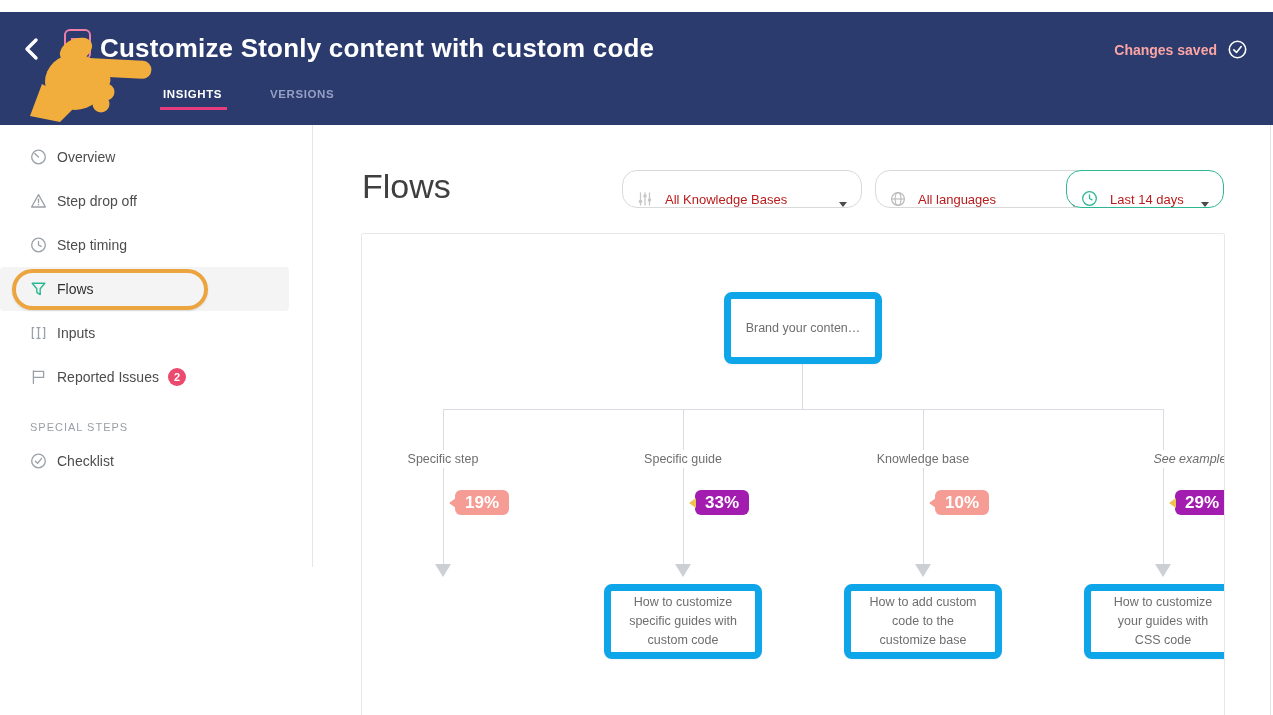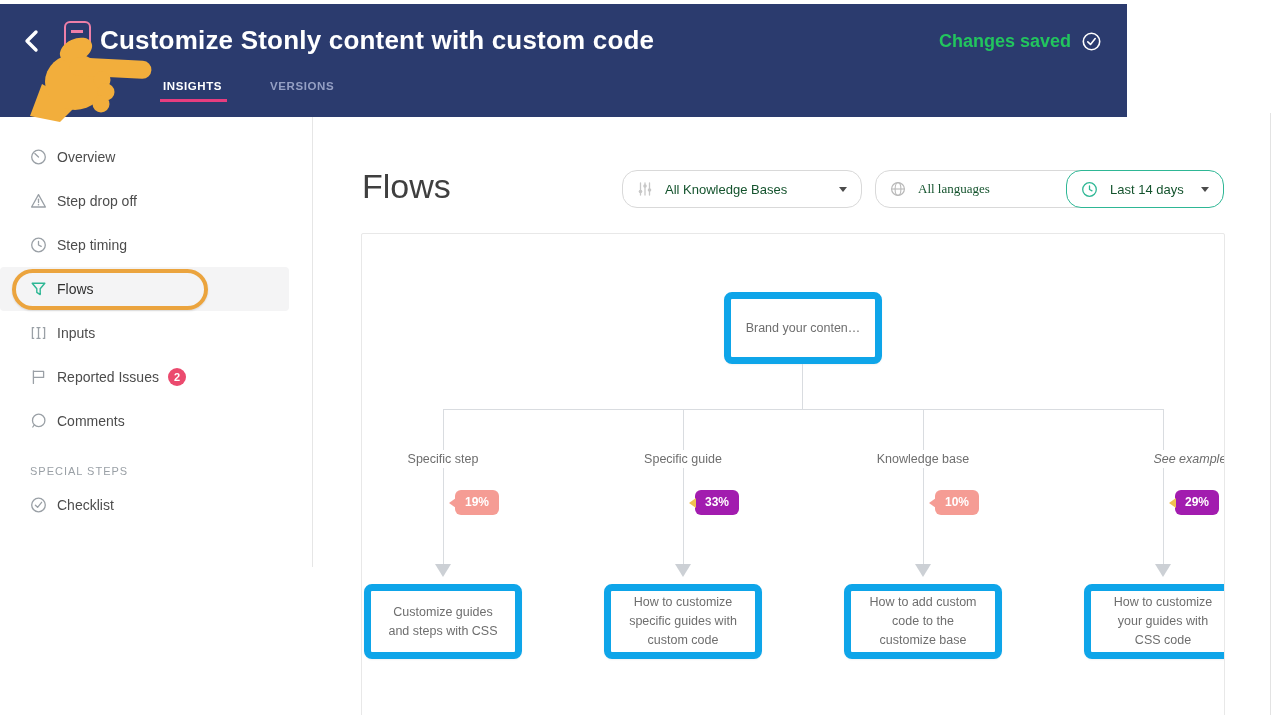--- a/index.html
+++ b/index.html
@@ -1,28 +1,28 @@
 <!DOCTYPE html>
 <html><head>
 <meta charset="utf-8">
 <style>
   * { margin:0; padding:0; box-sizing:border-box; }
   html,body { width:1273px; height:715px; overflow:hidden; background:#fff;
     font-family:"Liberation Sans", sans-serif; }
   .app { position:relative; width:1273px; height:715px; background:#fff; }
 
   
-  .header { position:absolute; left:0; top:4px; width:1127px; height:113px; background:#2b3b6e; z-index:10; }
+  .header { position:absolute; left:0; top:12px; width:1273px; height:113px; background:#2b3b6e; z-index:10; }
   .back-btn { position:absolute; left:20px; top:24px; width:26px; height:26px; cursor:pointer; }
   .guide-icon { position:absolute; left:64px; top:17px; width:27px; height:31px;
     border:2.5px solid #ee7fa8; border-radius:6px; }
   .guide-icon .bar { position:absolute; left:5px; top:7px; width:12px; height:2.5px; background:#ee7fa8; }
   .hdr-title { position:absolute; left:100px; top:21px; font-size:26px; font-weight:600; color:#fff; letter-spacing:.2px; }
   .saved { position:absolute; right:25px; top:27px; display:flex; align-items:center; gap:10px; }
-  .saved-label { color:#22c55e; font-size:18px; font-weight:bold;margin-left:8px; }
+  .saved-label { color:#fca5a5; font-size:14px; font-weight:bold;margin-left:8px; }
   .tabs { position:absolute; left:0; top:76px; height:30px; width:100%; }
   .tab { position:absolute; top:0; font-size:11.5px; font-weight:bold; letter-spacing:.6px;
     color:#95a0c4; cursor:pointer; padding-bottom:12px; }
   .tab.active { color:#fff;text-align:right; }
   .tab.active::after { content:""; position:absolute; left:-3px; right:-5px; bottom:2px; height:3px; background:#e73d7f; }
   .tab-editor { left:57px; } .tab-insights { left:163px; } .tab-versions { left:270px; }
 
   
   .hand { position:absolute; left:30px; top:26px; z-index:60; }
 
@@ -36,45 +36,45 @@
   .side-icon { width:17px; height:18px; flex:0 0 17px; }
   .count-badge { margin-left:9px; width:18px; height:18px; border-radius:50%; background:#eb4a6e;
     color:#fff; font-size:11px; font-weight:bold; display:flex; align-items:center; justify-content:center; }
   .section-label { margin:22px 0 6px 30px; font-size:11px; letter-spacing:1px; color:#9aa0a6; }
   .ann-oval { position:absolute; left:12px; top:269px; width:196px; height:41px; border:4px solid #eba43e;
     border-radius:24px; z-index:40; pointer-events:none; box-shadow:0 1px 2px rgba(0,0,0,.12); }
 
   
   .main-title { position:absolute; left:362px; top:167px; font-size:34px; color:#3f3f3f; font-weight:400; }
   .filter { position:absolute; top:170px; height:38px; background:#fff; border:1px solid #d9d9d9;
-    border-radius:15px; display:flex; align-items:center; padding:0 14px; gap:12px; cursor:pointer;
-    font-size:13px; color:#14532d; }
+    border-radius:15px; display:flex; align-items:flex-end; padding:0 14px; gap:12px; cursor:pointer;
+    font-size:13px; color:#b91c1c; }
   .filter-kb { left:622px; width:240px; }
-  .filter-lang { left:875px; width:218px;font-family:Liberation Serif, serif; }
+  .filter-lang { left:875px; width:218px; }
   .filter-date { left:1066px; width:158px; border:1px solid #2eb795; }
   .filter .flabel { flex:1; }
   .caret { width:0; height:0; border-left:4.5px solid transparent; border-right:4.5px solid transparent;
     border-top:5.5px solid #4b4b4b; }
 
   
   .panel { position:absolute; left:361px; top:233px; width:864px; height:490px; background:#fff;
     border:1px solid #e8e8e8; border-radius:2px; overflow:hidden; }
   .flow-box { position:absolute; width:158px; border:7px solid #0ea5e9; border-radius:8px; background:#fff;
     display:flex; align-items:center; justify-content:center; text-align:center; padding:6px 13px;
     font-size:12.5px; color:#6e6e6e; line-height:1.5; box-shadow:0 1px 2px rgba(0,0,0,.05); cursor:pointer; }
   .root-box { left:362px; top:58px; height:72px; }
   .leaf-box { top:350px; height:75px; }
   .vline { position:absolute; width:1px; background:#d9dce0; }
   .hline { position:absolute; height:1px; background:#d9dce0; }
   .arrow-head { position:absolute; top:330px; width:0; height:0;
     border-left:8px solid transparent; border-right:8px solid transparent; border-top:13px solid #ccd0d5; }
   .branch-label { position:absolute; top:216px; transform:translateX(-50%); background:#fff;
     padding:2px 8px; font-size:12.5px; color:#6e6e6e; white-space:nowrap; }
   .pct { position:absolute; top:256px; height:25px; line-height:25px; padding:0 10px; border-radius:6px;
-    color:#fff; font-size:12px; font-weight:bold; }
+    color:#fff; font-size:17px; font-weight:bold; }
   .pct::before { content:""; position:absolute; left:-6px; top:7.5px;
     border-top:5px solid transparent; border-bottom:5px solid transparent; }
   .pct-salmon { background:#f59c94; } .pct-salmon::before { border-right:7px solid #f59c94; }
   .pct-amber  { background:#a21caf; } .pct-amber::before  { border-right:7px solid #efc150; }
 
   .edge-line { position:absolute; right:2px; top:113px; width:1px; height:602px; background:#e3e3e3; }
 </style>
 </head>
 <body>
 
@@ -165,27 +165,20 @@
 
     <div class="side-item">
       <svg class="side-icon" viewBox="0 0 17 18">
         <line x1="3.4" y1="2.8" x2="3.4" y2="15.4" stroke="#9aa0a6" stroke-width="1.3" stroke-linecap="round"></line>
         <path d="M3.4 3.4 H13.6 V9.4 H3.4" fill="none" stroke="#9aa0a6" stroke-width="1.3" stroke-linejoin="round"></path>
       </svg>
       <span class="lbl">Reported Issues</span>
       <span class="count-badge">2</span>
     </div>
 
-    <div class="side-item">
-      <svg class="side-icon" viewBox="0 0 17 18">
-        <circle cx="8.7" cy="8.4" r="6.2" fill="none" stroke="#9aa0a6" stroke-width="1.3"></circle>
-        <line x1="4.2" y1="13" x2="2.8" y2="15" stroke="#9aa0a6" stroke-width="1.3" stroke-linecap="round"></line>
-      </svg>
-      <span class="lbl">Comments</span>
-    </div>
 
     <div class="section-label">SPECIAL STEPS</div>
 
 
     <div class="side-item">
       <svg class="side-icon" viewBox="0 0 17 18">
         <circle cx="8.5" cy="9" r="6.8" fill="none" stroke="#9aa0a6" stroke-width="1.3"></circle>
         <polyline points="5.4,9.2 7.6,11.3 11.6,6.3" fill="none" stroke="#9aa0a6" stroke-width="1.3" stroke-linecap="round" stroke-linejoin="round"></polyline>
       </svg>
       <span class="lbl">Checklist</span>
@@ -252,20 +245,19 @@
     <div class="branch-label" style="left:81px;">Specific step</div>
     <div class="branch-label" style="left:321px;">Specific guide</div>
     <div class="branch-label" style="left:561px;">Knowledge base</div>
     <div class="branch-label" style="left:831px;font-style:italic;">See examples</div>
 
     <div class="pct pct-salmon" style="left:93px;">19%</div>
     <div class="pct pct-amber" style="left:333px;">33%</div>
     <div class="pct pct-salmon" style="left:573px;">10%</div>
     <div class="pct pct-amber" style="left:813px;">29%</div>
 
-    <div class="flow-box leaf-box" style="left:2px;">Customize guides and steps with CSS</div>
     <div class="flow-box leaf-box" style="left:242px;">How to customize specific guides with custom code</div>
     <div class="flow-box leaf-box" style="left:482px;">How to add custom code to the customize base</div>
     <div class="flow-box leaf-box" style="left:722px;">How to customize your guides with CSS code</div>
   </div>
 
   <div class="edge-line"></div>
 </div>
 
 </body></html>

